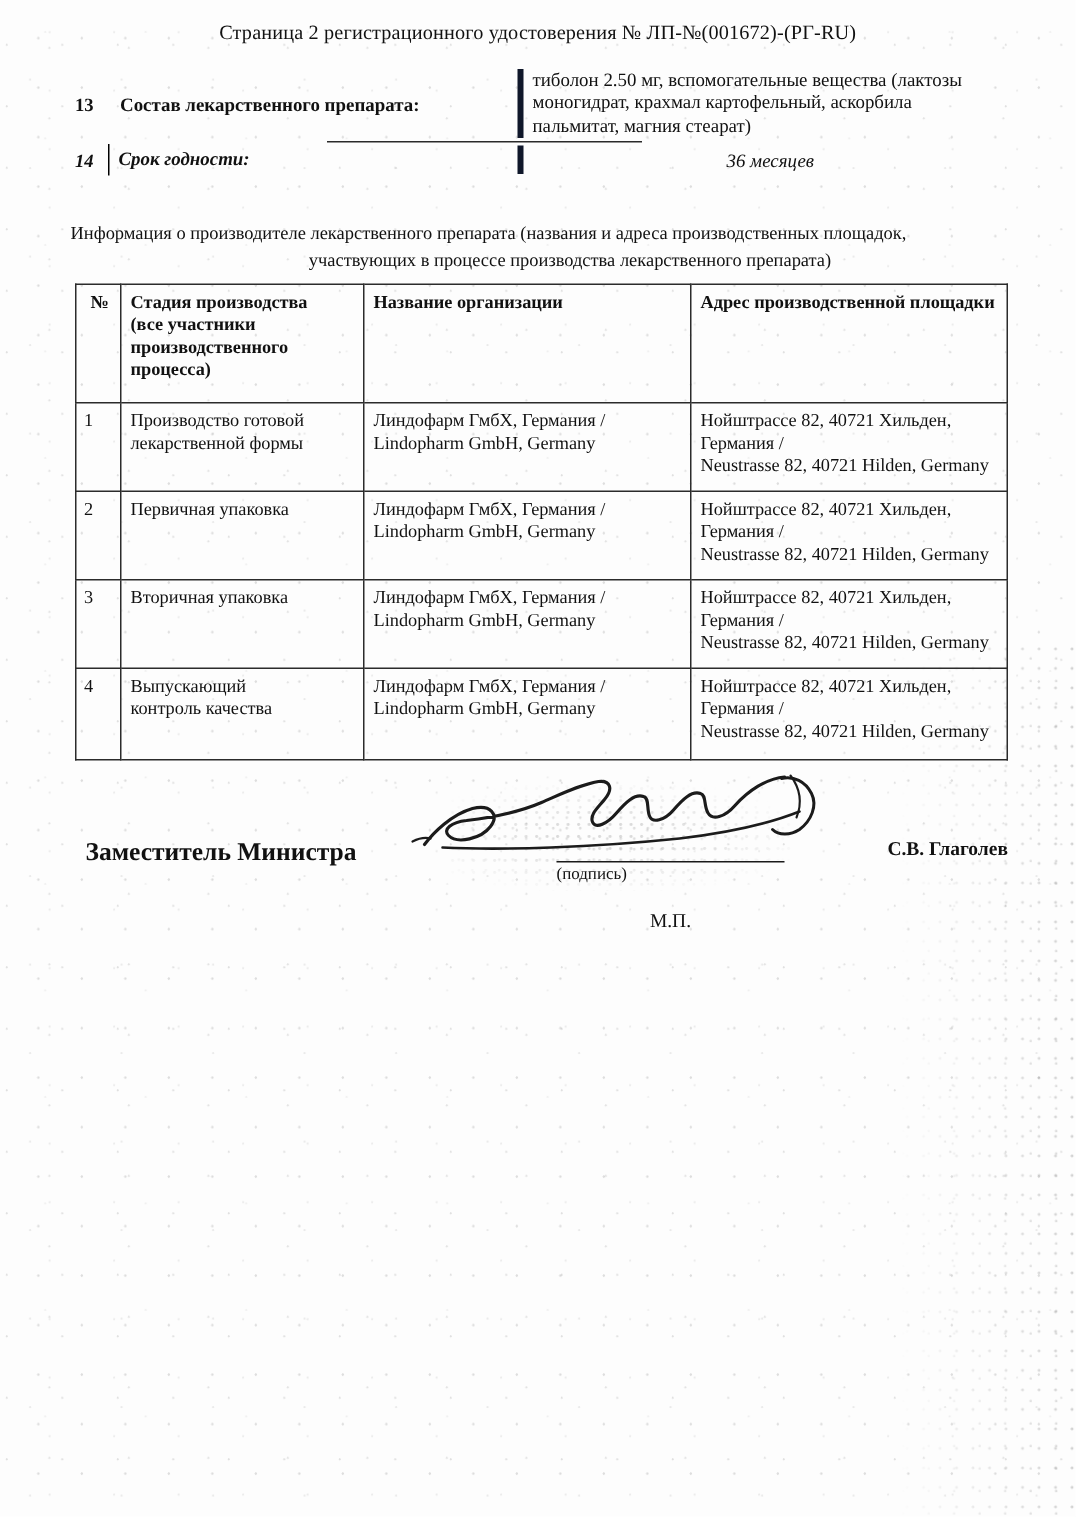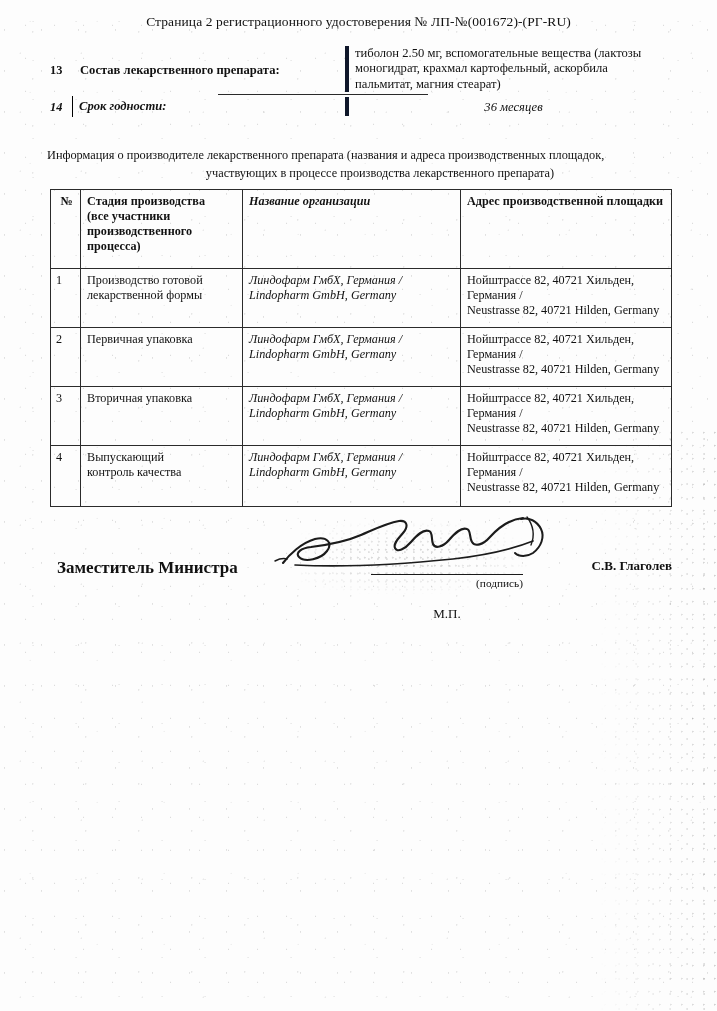--- a/index.html
+++ b/index.html
@@ -151,21 +151,21 @@
     vertical-align: top;
     padding: 4px 5px 4px 6px;
     line-height: 1.22;
   }
   .mfg-table th {
     text-align: left;
     font-weight: bold;
   }
   .col-num   { width: 22px; text-align: center !important; padding-left: 4px !important; padding-right: 2px !important; }
   .col-stage { width: 150px; }
-  .col-org   { width: 206px; font-style: italic; }
+  .col-org   { width: 206px; }
   .col-addr  { width: auto; }
   .mfg-table td.col-num { font-weight: normal; text-align: left !important; padding-left: 5px !important; }
   .hdr-row th { height: 70px; }
   .body-row td { height: 50px; }
   .row-last td { height: 52px; }
   .cell-line { display: block; }
 
   
   .sign-block {
     position: absolute;
@@ -193,21 +193,21 @@
     left: 371px;
     top: 44px;
     width: 152px;
     border-top: 1.4px solid #1a1a1a;
   }
   .sign-caption {
     position: absolute;
     left: 371px;
     top: 47px;
     width: 152px;
-    text-align: right;
+    text-align: left;
     font-size: 11.3px;
   }
   .mp-mark {
     position: absolute;
     left: 371px;
     top: 76px;
     width: 152px;
     text-align: center;
     font-size: 13px;
   }

